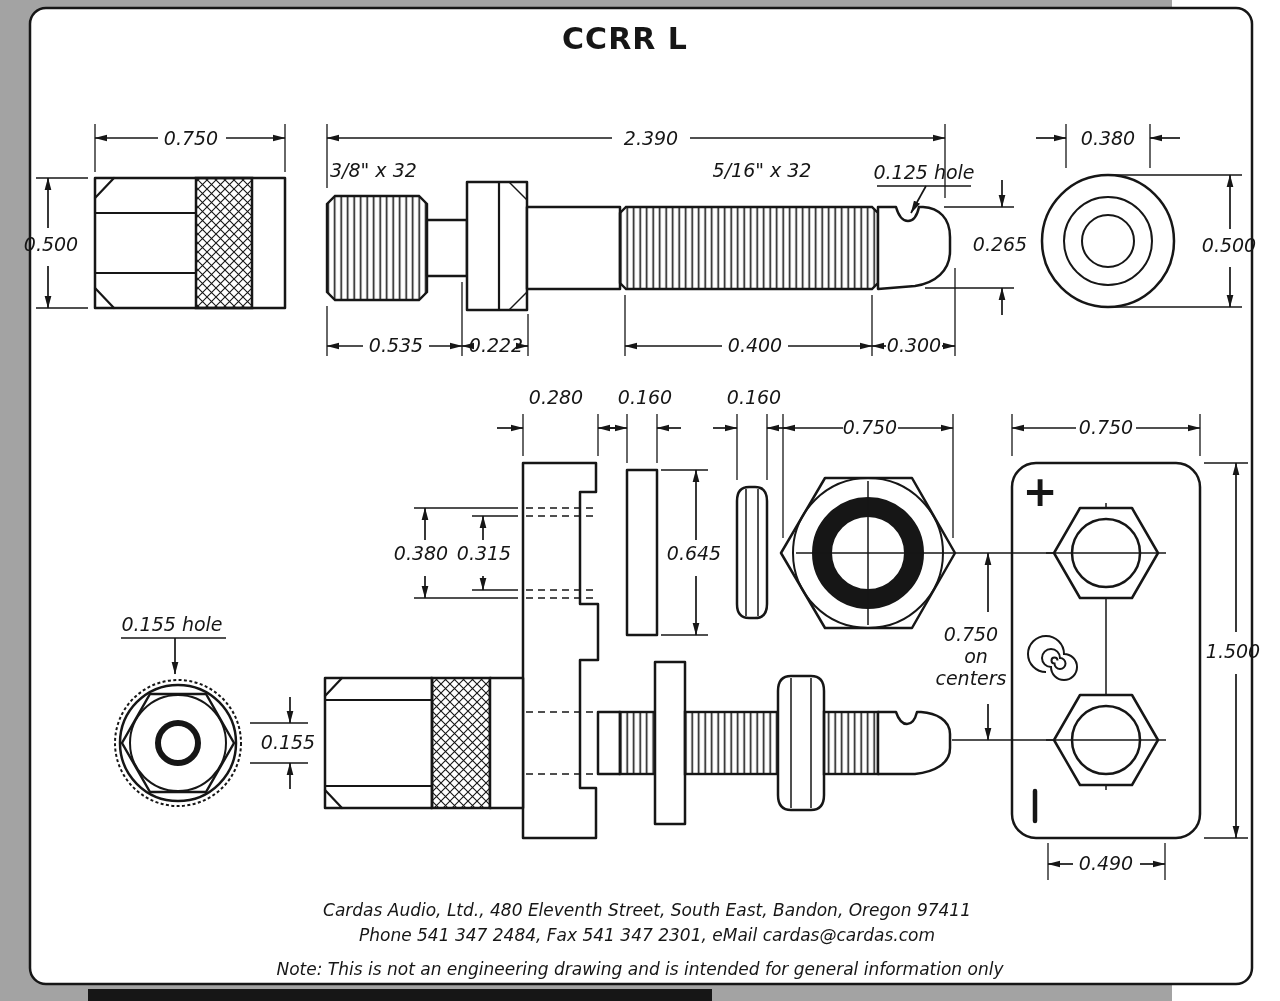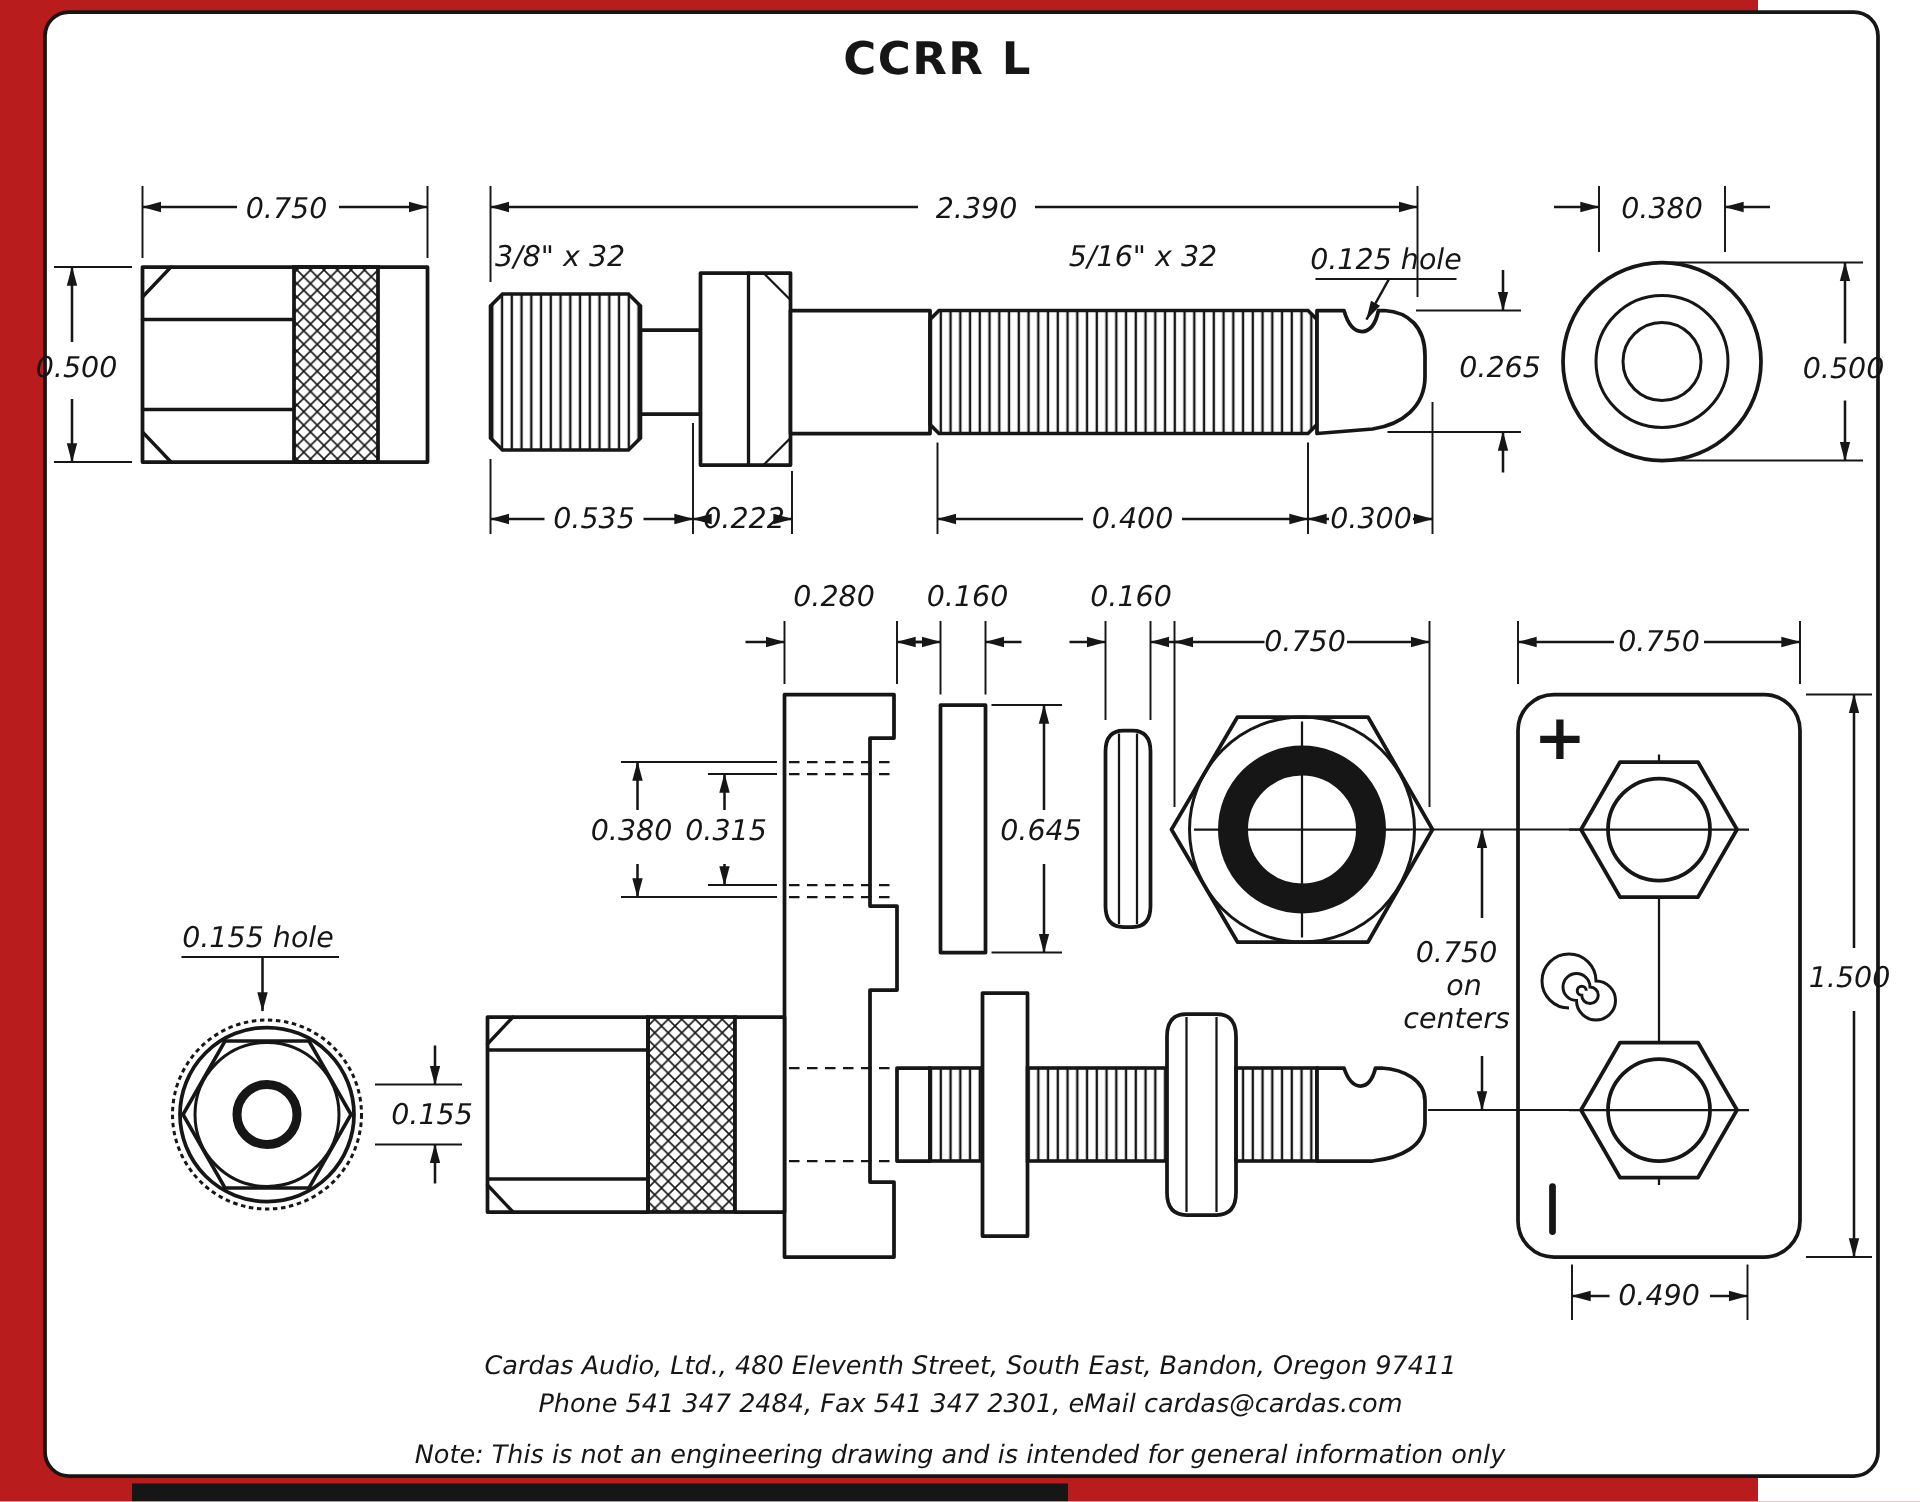--- a/index.html
+++ b/index.html
@@ -1,16 +1,16 @@
 <!DOCTYPE html>
 <html><head>
 <meta charset="utf-8">
 <style>
   html,body{margin:0;padding:0;background:#fff;}
-  .sheet{width:1172px;height:1001px;position:relative;background:#b91c1c;font-family:"DejaVu Sans",sans-serif;}
+  .sheet{width:1172px;height:1001px;position:relative;background:#a3a3a3;font-family:"DejaVu Sans",sans-serif;}
   svg{display:block;}
   text{font:italic 19px "DejaVu Sans",sans-serif;fill:#161616;}
   text.title{font:bold 30px "DejaVu Sans",sans-serif;font-style:normal;letter-spacing:1px;}
   text.foot{font:italic 17px "DejaVu Sans",sans-serif;}
   text.plus{font:bold 42px "DejaVu Sans",sans-serif;font-style:normal;}
   .o{fill:#fff;stroke:#161616;stroke-width:2.5;stroke-linejoin:round;}
   .l{stroke:#161616;stroke-width:2.2;fill:none;stroke-linecap:round;}
   .l15{stroke:#161616;stroke-width:1.5;fill:none;}
   .ext{stroke:#161616;stroke-width:1.3;fill:none;}
   .dim{stroke:#161616;stroke-width:1.7;fill:none;}

